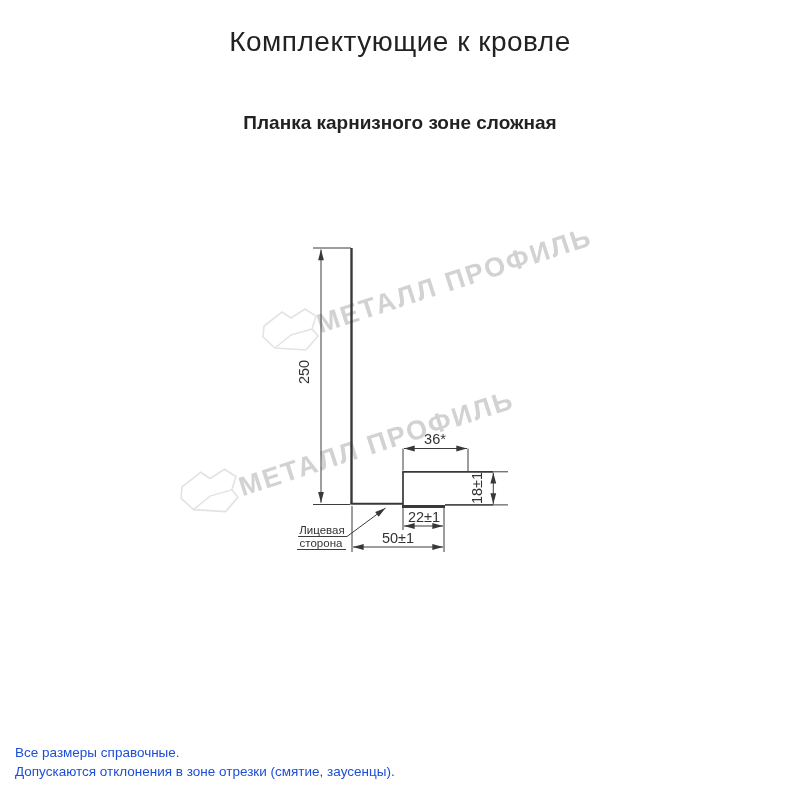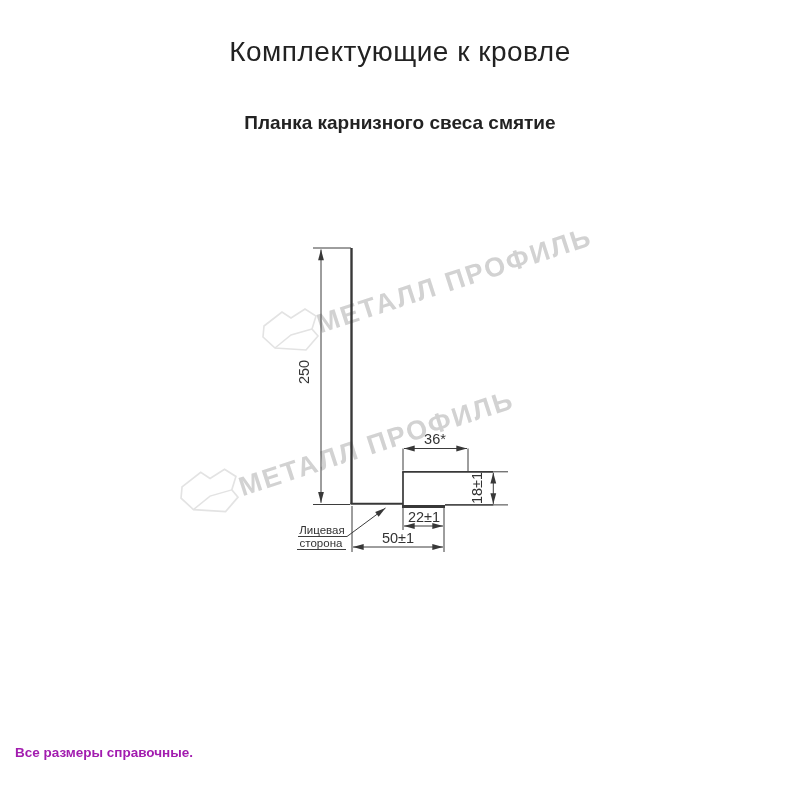--- a/index.html
+++ b/index.html
@@ -1,29 +1,29 @@
 <!DOCTYPE html>
 <html><head>
 <meta charset="utf-8">
 <style>
   html,body{margin:0;padding:0;}
   body{font-family:"Liberation Sans",sans-serif;background:#fff;}
   #page{position:relative;width:800px;height:800px;background:#ffffff;overflow:hidden;}
 
   .title{
-    position:absolute;left:0;top:36px;width:800px;text-align:center;
+    position:absolute;left:0;top:26px;width:800px;text-align:center;
     font-size:28px;font-weight:400;color:#222;letter-spacing:0.5px;
   }
   .subtitle{
     position:absolute;left:0;top:111px;width:800px;text-align:center;
     font-size:19px;font-weight:700;color:#222;line-height:23px;
   }
   .footer{
     position:absolute;left:15px;top:744px;width:600px;
-    font-size:13.5px;color:#a21caf;line-height:18.5px;font-weight:bold;
+    font-size:13.5px;color:#1d4ed8;line-height:18.5px;
   }
 
   .wm-text{
     position:absolute;height:28px;line-height:28px;
     font-size:27px;font-weight:700;color:#c7c7c7;opacity:.8;
     letter-spacing:2px;white-space:nowrap;
     transform:rotate(-18deg);transform-origin:0 100%;
   }
   #wm-text-top{left:322px;top:310px;}
   #wm-text-bottom{left:244px;top:473px;}
@@ -105,20 +105,21 @@
       <path d="M298,536.5 H347"></path>
       <path d="M297,549.5 H346"></path>
       <path d="M347,536.5 L385.5,508" marker-end="url(#arr)"></path>
     </g>
     <text class="lbl" x="322" y="533.5" text-anchor="middle">Лицевая</text>
     <text class="lbl" x="321" y="547" text-anchor="middle">сторона</text>
   </svg>
 
   <div class="title">Комплектующие к кровле</div>
   <div class="subtitle">
-    <div>Планка карнизного свеса смятие</div>
+    <div>Планка карнизного зоне сложная</div>
   </div>
 
   <div class="footer">
     <div>Все размеры справочные.</div>
+    <div>Допускаются отклонения в зоне отрезки (смятие, заусенцы).</div>
   </div>
 
 </div>
 
 </body></html>

